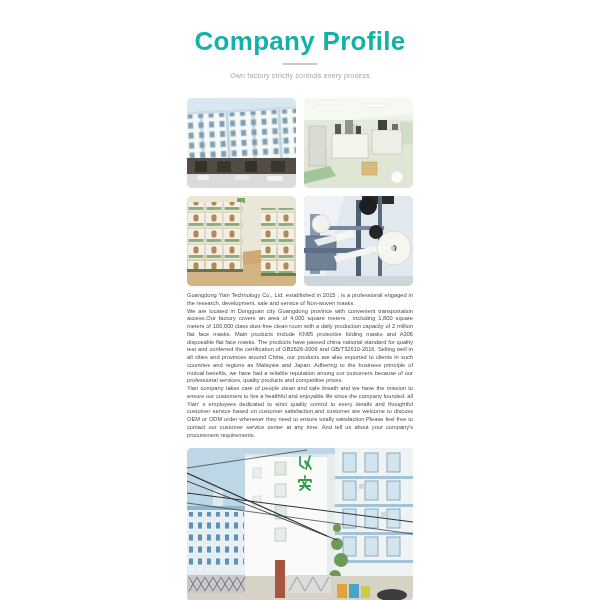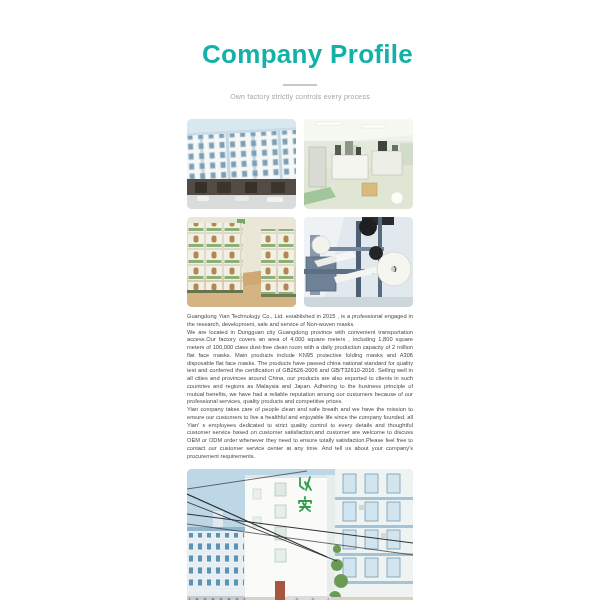--- a/index.html
+++ b/index.html
@@ -6,21 +6,21 @@
   * { box-sizing:border-box; }
   html,body { margin:0; padding:0; }
   body {
     width:600px; height:600px; overflow:hidden; background:#ffffff;
     font-family:"Liberation Sans", sans-serif;
   }
   .page { width:600px; height:600px; overflow:hidden; background:#fff; }
   .content { width:226px; margin:0 auto; }
 
   .title {
-    margin:15px; padding-top:24px; font-size:26px; line-height:30px;
+    margin:2px; padding-top:24px; font-size:26px; line-height:30px;
     text-align:center; color:var(--accent); font-weight:bold;
     letter-spacing:0.3px; white-space:nowrap;
   }
   .divider { width:34px; height:2px; background:#c7c7c7; margin:7px auto 0; }
   .subtitle {
     margin-top:6px; font-size:7px; line-height:10px; color:#a5a5a5;
     text-align:center; letter-spacing:0.2px;
   }
 
   .grid {

